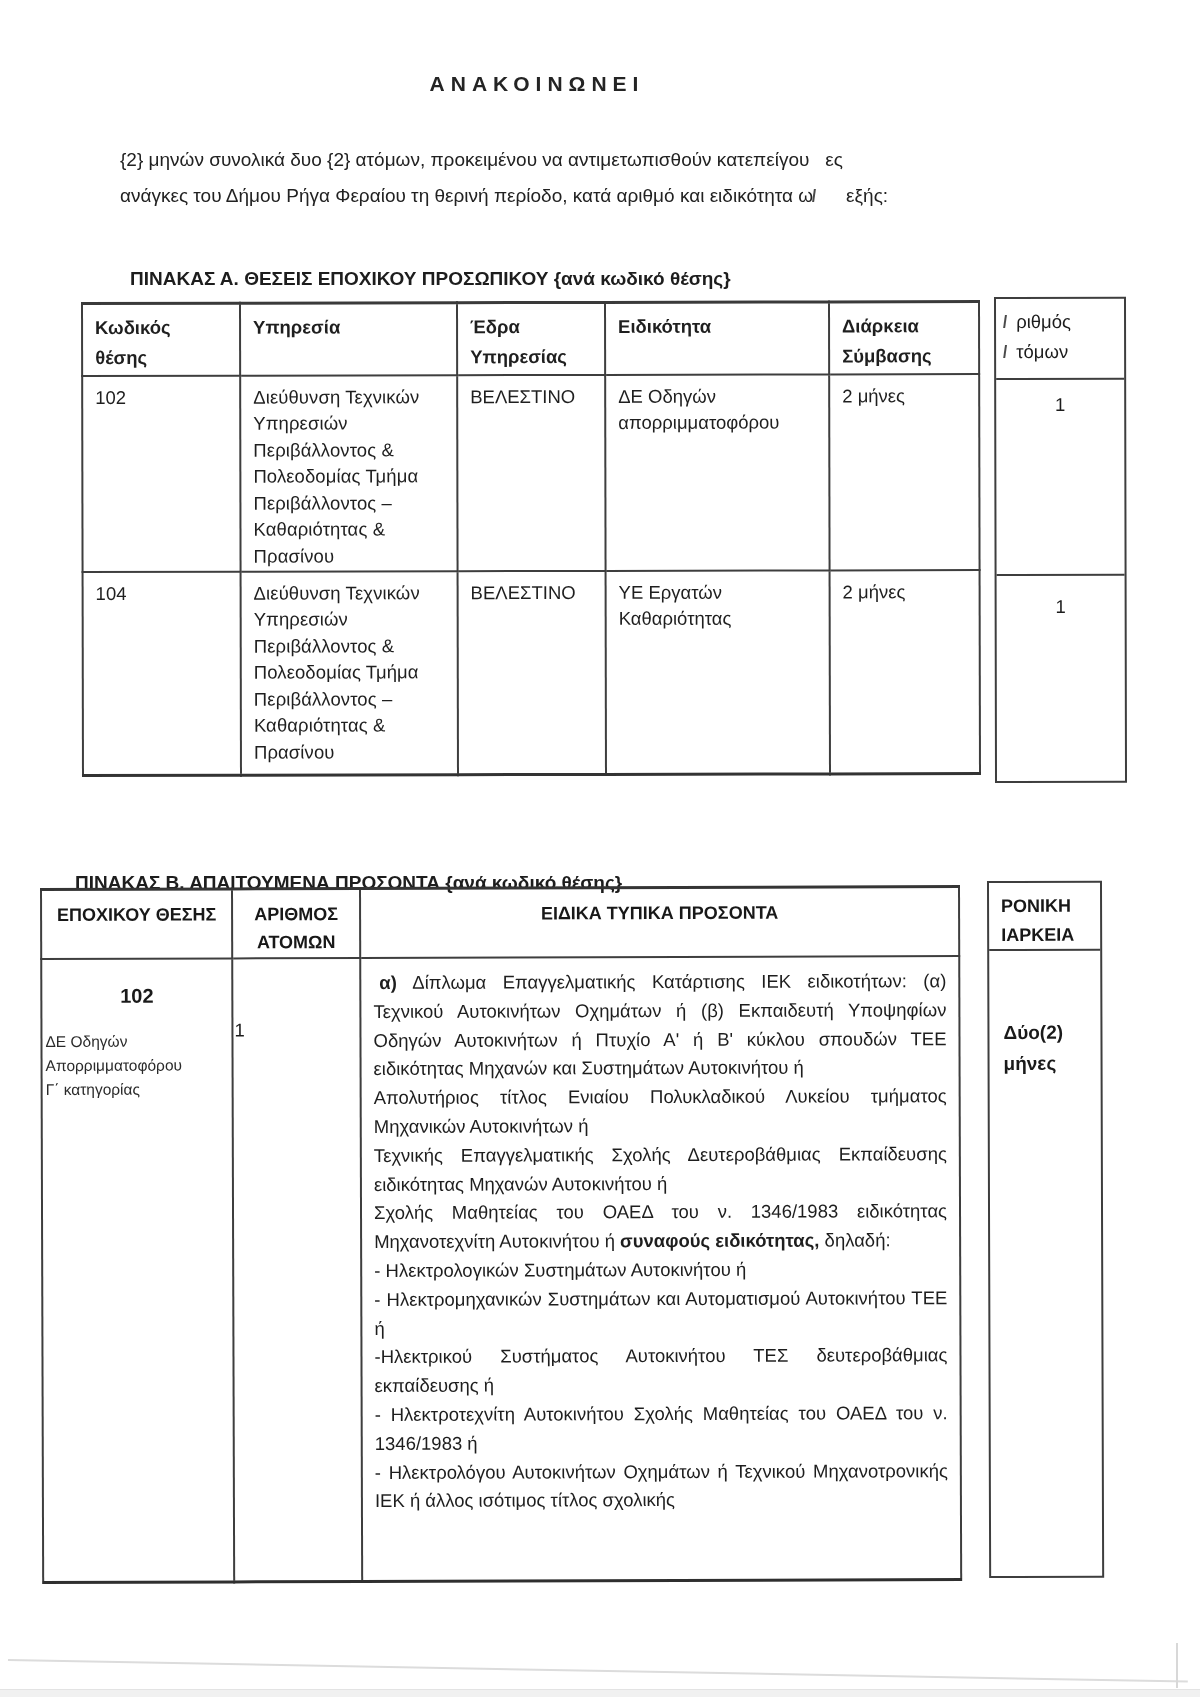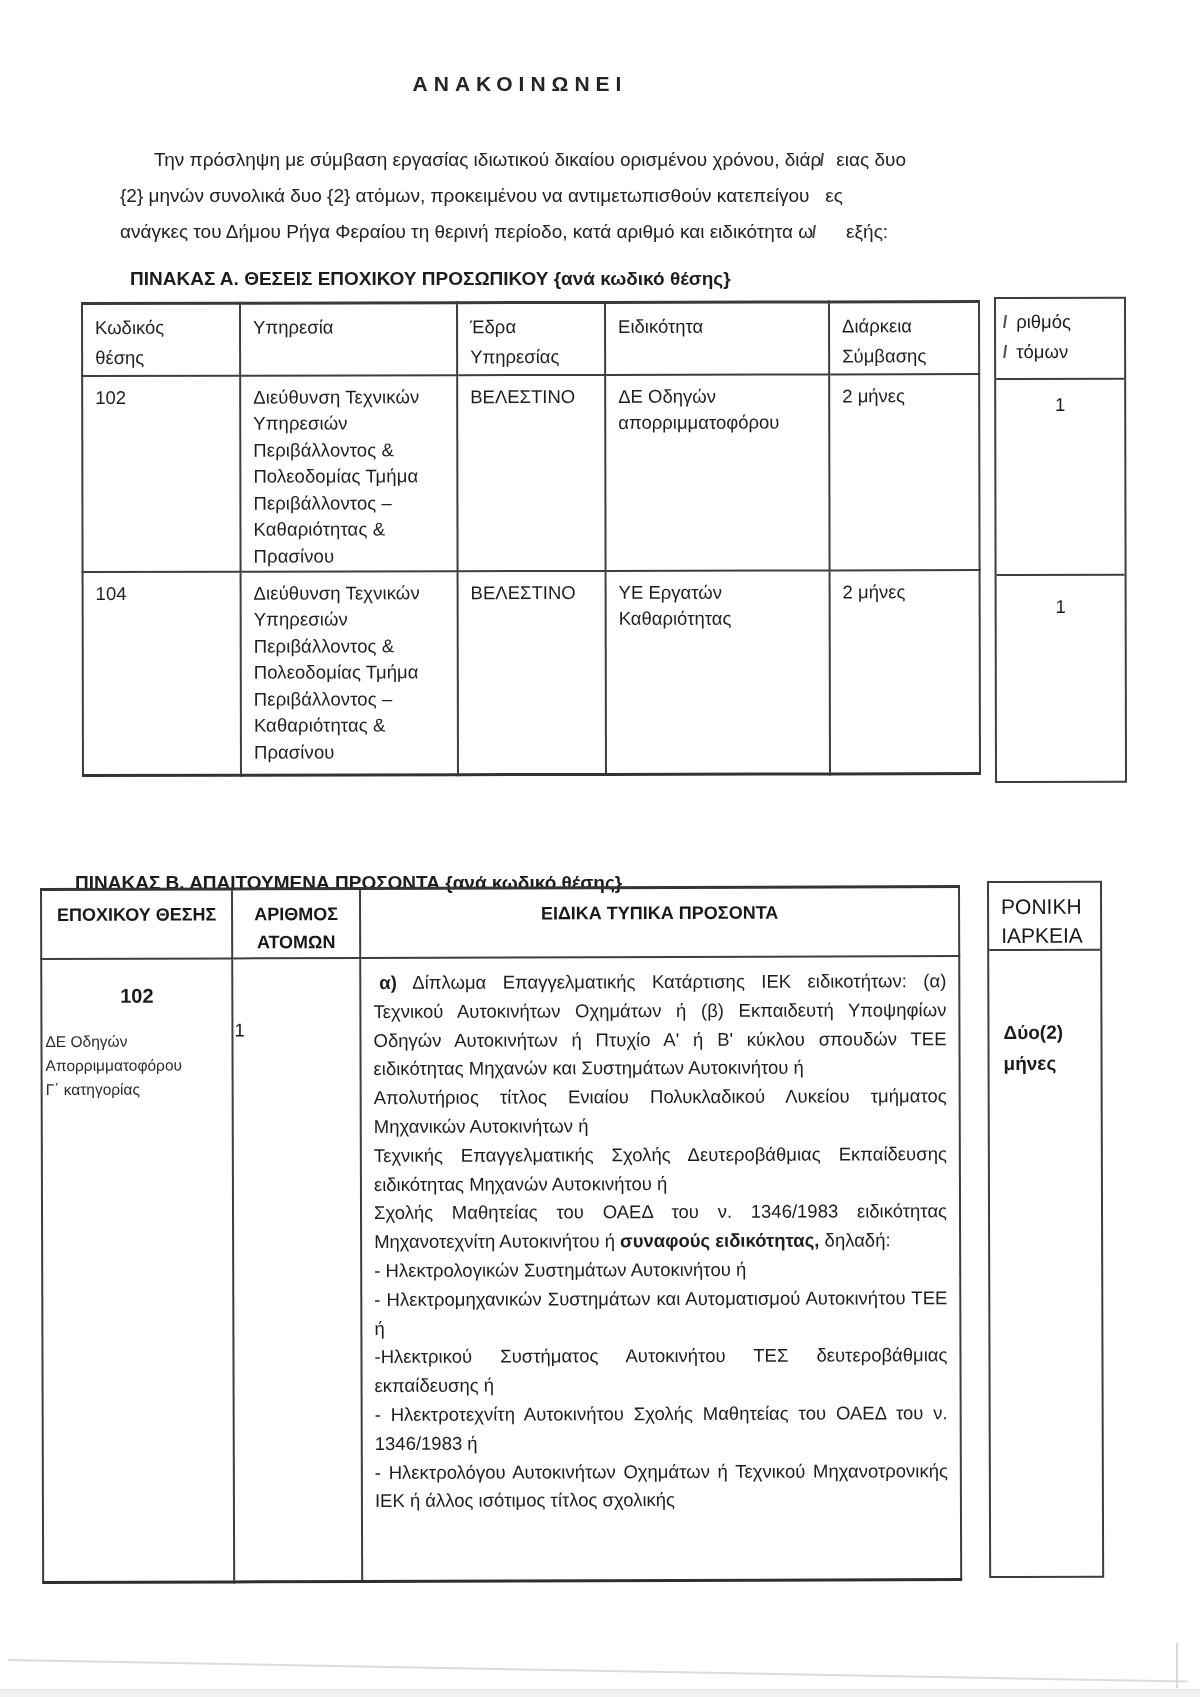--- a/index.html
+++ b/index.html
@@ -2,21 +2,21 @@
 <html><head>
 <meta charset="utf-8">
 <style>
   html,body{margin:0;padding:0;background:#ffffff;}
   .page{
     position:relative;width:1200px;height:1697px;background:#ffffff;overflow:hidden;
     font-family:"Liberation Sans","DejaVu Sans",sans-serif;color:#1c1c1c;
   }
   
   .doc-title{
-    position:absolute;left:320px;top:72px;width:400px;text-align:center;
+    position:absolute;left:337px;top:72px;width:400px;text-align:center;
     font-size:21px;font-weight:700;letter-spacing:6px;color:#242424;margin:0;
   }
   
   .intro{position:absolute;left:120px;top:142px;width:895px;font-size:19px;line-height:36px;color:#222;}
   .iline{white-space:nowrap;}
   .il1{text-indent:34px;}
   .fold-gap{display:inline-block;}
   .g1{width:8px;}
   .g2{width:16px;}
   .g3{width:26px;}
@@ -28,21 +28,21 @@
   
   table{border-collapse:collapse;table-layout:fixed;}
   .grid td,.grid th{border:2px solid #3e3e3e;vertical-align:top;font-weight:400;text-align:left;}
   
   .ta-wrap{position:absolute;left:81px;top:302px;width:1060px;transform:rotate(-0.12deg);transform-origin:top left;}
   .ta{width:897px;border-top:3px solid #3a3a3a;border-bottom:3px solid #333;}
   .ta th,.ta td{font-size:18.5px;line-height:26.5px;padding:8px 12px 0 12px;color:#1f1f1f;}
   .ta tr.hrow{height:72px;}
   .ta tr.r1{height:196px;}
   .ta tr.r2{height:204px;}
-  .ta th{white-space:pre-line;line-height:30px;font-weight:400;border-radius:28px;}
+  .ta th{white-space:pre-line;line-height:30px;font-weight:700;border-radius:28px;}
   .svc{letter-spacing:0.1px;}
   
   .ta-col6{position:absolute;left:913px;top:-3px;width:128px;height:482px;border:2px solid #3e3e3e;background:#fff;}
   .c6-head{padding:8px 4px 0 8px;font-size:18.5px;line-height:30px;}
   .c6-sep{position:absolute;left:0;width:100%;height:0;border-top:2px solid #3e3e3e;}
   .c6-sep.s1{top:79px;}
   .c6-sep.s2{top:275px;}
   .c6-val{position:absolute;width:100%;text-align:center;font-size:18.5px;}
   .c6-val.v1{top:95px;}
   .c6-val.v2{top:297px;}
@@ -54,37 +54,36 @@
   .tb th{font-size:18px;font-weight:700;text-align:center;vertical-align:top;padding-top:10px;white-space:pre-line;line-height:28px;color:#181818;}
   .tb td{font-size:18.5px;}
   .b-code{margin-top:24px;text-align:center;font-size:20px;font-weight:700;color:#1a1a1a;}
   .b-spec{margin-top:22px;padding-left:2px;font-size:15.5px;line-height:24px;white-space:pre-line;color:#2a2a2a;}
   .b-count{text-align:center;padding-top:60px;}
   .b-qual{padding:10px 12px 0 12px;}
   .b-qual p{margin:0;text-align:justify;font-size:18.5px;line-height:28.8px;color:#1e1e1e;}
   .b-qual p.p1{text-indent:6px;}
   
   .tb-col4{position:absolute;left:947px;top:-4px;width:111px;height:693px;border:2px solid #3e3e3e;background:#fff;}
-  .c4-head{padding:9px 0 0 12px;font-size:21px;font-weight:400;line-height:29px;white-space:pre-line;color:#181818;}
+  .c4-head{padding:9px 0 0 12px;font-size:18px;font-weight:700;line-height:29px;white-space:pre-line;color:#181818;}
   .c4-sep{position:absolute;left:0;top:66px;width:100%;height:0;border-top:2px solid #3e3e3e;}
   .c4-val{position:absolute;top:134px;left:14px;font-size:19px;font-weight:700;line-height:31px;white-space:pre-line;color:#1a1a1a;}
   
   .edge-diag{position:absolute;left:8px;top:1659px;width:1180px;height:0;border-top:2px solid #dcdcdc;transform:rotate(1.05deg);transform-origin:top left;}
   .edge-vert{position:absolute;left:1176px;top:1643px;width:2px;height:45px;background:#d8d8d8;}
   .edge-bottom{position:absolute;left:0;top:1689px;width:1200px;height:8px;background:#f1f1f1;border-top:1px solid #e3e3e3;}
 </style>
 </head>
 <body>
 
 <div class="page">
 
   <h1 class="doc-title">ΑΝΑΚΟΙΝΩΝΕΙ</h1>
 
   <div class="intro">
-    <div class="iline il1"><span>Την πρόσληψη με σύμβαση εργασίας ιδιωτικού δικαίου ορισμένου χρόνου, διάρ</span><span class="cut-sliver"></span><span class="fold-gap g1"></span><span>ειας δυο</span></div>
     <div class="iline"><span>{2} μηνών συνολικά δυο {2} ατόμων, προκειμένου να αντιμετωπισθούν κατεπείγου</span><span class="fold-gap g2"></span><span>ες</span></div>
     <div class="iline"><span>ανάγκες  του Δήμου Ρήγα Φεραίου τη θερινή περίοδο, κατά αριθμό και ειδικότητα ω</span><span class="cut-sliver"></span><span class="fold-gap g3"></span><span>εξής:</span></div>
   </div>
 
   <h2 class="sec-heading h-a">ΠΙΝΑΚΑΣ Α. ΘΕΣΕΙΣ ΕΠΟΧΙΚΟΥ ΠΡΟΣΩΠΙΚΟΥ {ανά κωδικό θέσης}</h2>
 
   <div class="ta-wrap">
     <table class="ta grid">
       <colgroup>
           <col style="width:158px">

